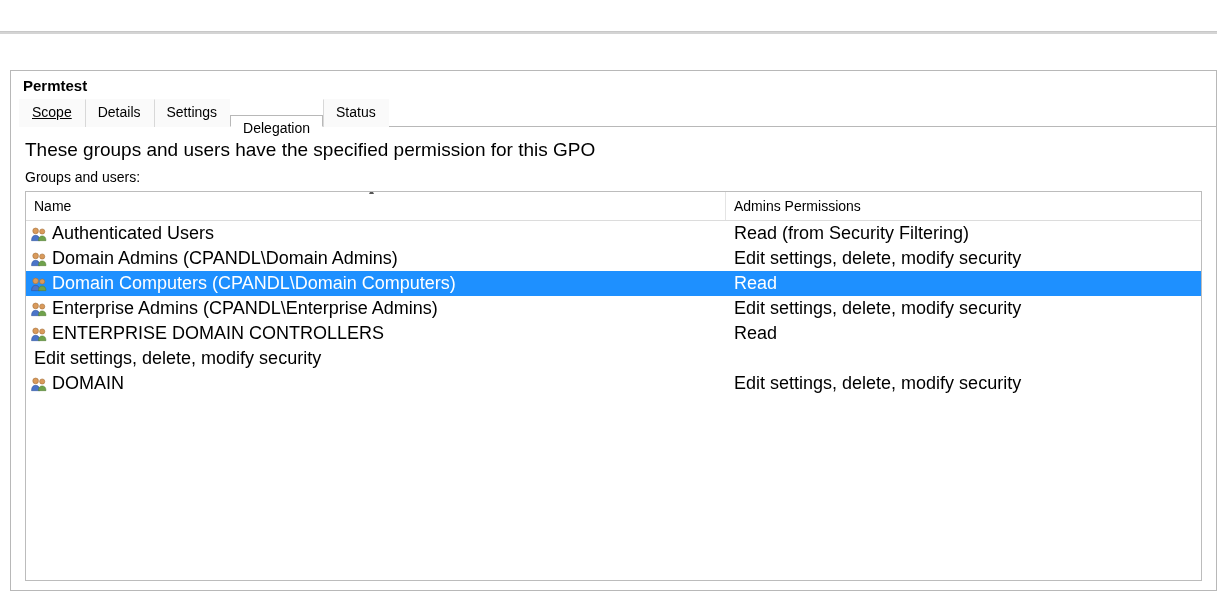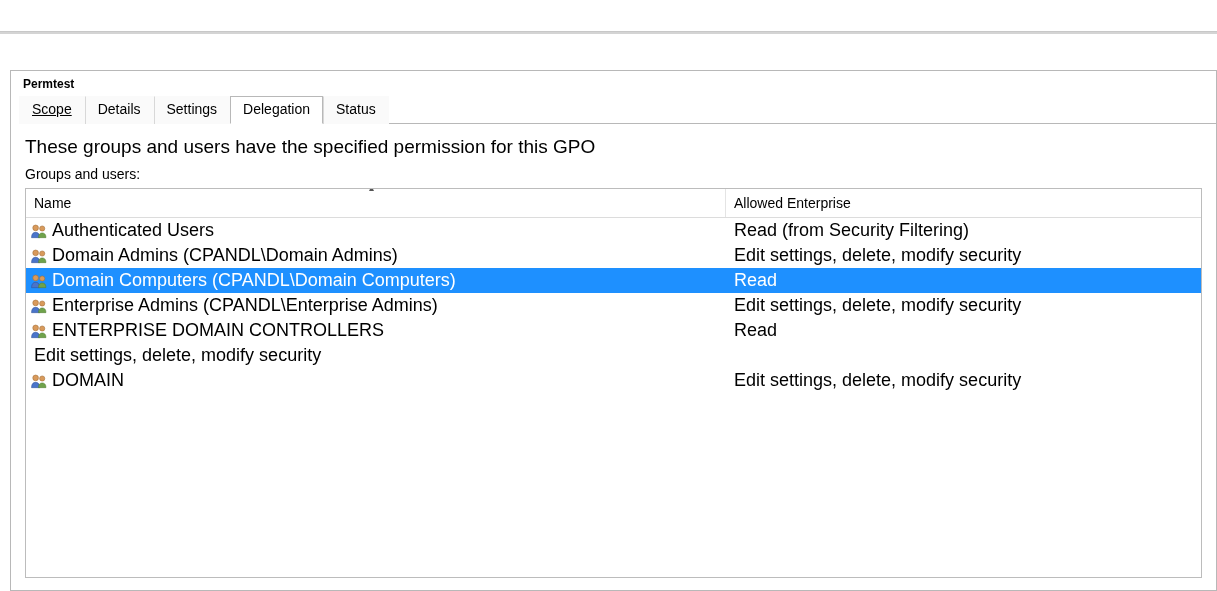--- a/index.html
+++ b/index.html
@@ -29,21 +29,21 @@
     left: 10px;
     right: 0;
     bottom: 0;
     border: 1px solid #b8b8b8;
     background: #ffffff;
     box-sizing: border-box;
     overflow: hidden;
   }
   .page-title {
     font-weight: 700;
-    font-size: 12px;
+    font-size: 15px;
     margin: 6px 0 4px 12px;
   }
   .tabs {
     display: flex;
     height: 28px;
     margin-left: 8px;
     border-bottom: 1px solid #b8b8b8;
     position: relative;
   }
   .tab {
@@ -58,20 +58,21 @@
   }
   .tab.inactive {
     border-left: 1px solid #d8d8d8;
     background: #fafafa;
   }
   .tab.inactive:first-child { border-left: 1px solid transparent; text-decoration: underline; }
   .tab.active {
     background: #ffffff;
     border: 1px solid #b8b8b8;
     border-bottom: 1px solid #ffffff;
+    margin-top: 16px;
   }
   .tab-content {
     padding: 10px 14px 0 14px;
   }
   .desc {
     margin: 2px 0 8px 0;
     font-size: 19px;
   }
   .section-label {
     margin: 4px 0 6px 0;
@@ -171,21 +172,21 @@
       <div class="desc">These groups and users have the specified permission for this GPO</div>
       <div class="section-label">Groups and users:</div>
 
       <div class="listview">
         <div class="lv-headers">
           <div class="lv-col-head col-name">
             <span>Name</span>
             <span class="sort-ind">▴</span>
           </div>
           <div class="lv-col-head col-perm">
-            <span>Allowed Enterprise</span>
+            <span>Admins Permissions</span>
           </div>
         </div>
         <div class="lv-rows" id="lv-rows">
             <div class="lv-row">
               <div class="cell-name">
                 <span class="group-icon">
                   <svg viewBox="0 0 20 18" width="18" height="16">
     <circle cx="6.2" cy="5.5" r="3.2" fill="#d99a5b" stroke="#9c6a35" stroke-width="0.6"></circle>
     <path d="M1.6 16.5 C1.6 11.8 4 10.5 6.2 10.5 C8.4 10.5 10.8 11.8 10.8 16.5 Z" fill="#4a74c9" stroke="#2d4f99" stroke-width="0.6"></path>
     <circle cx="13.6" cy="6.2" r="2.9" fill="#d99a5b" stroke="#9c6a35" stroke-width="0.6"></circle>

